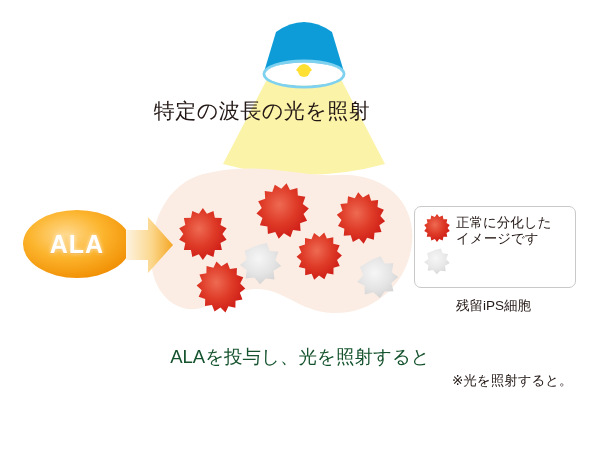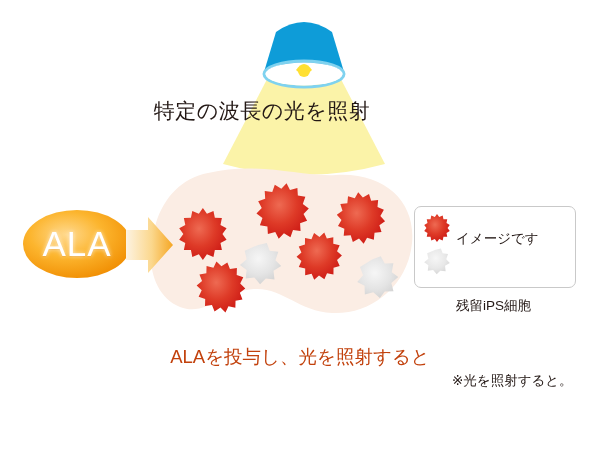--- a/index.html
+++ b/index.html
@@ -30,21 +30,21 @@
 
   
   .blob-wrap{position:absolute;left:150px;top:165px;width:270px;height:155px;}
 
   
   .ala-wrap{position:absolute;left:22px;top:208px;width:110px;height:72px;}
   .ala-label{
     position:absolute;left:0;top:0;width:110px;height:72px;
     display:flex;align-items:center;justify-content:center;
     color:#ffffff;
-    font-size:35px;font-weight:normal;
+    font-size:25px;font-weight:bold;
     letter-spacing:1px;
     text-shadow:0 0 4px rgba(255,255,255,.75),0 1px 1px rgba(214,120,0,.35);
     pointer-events:none;
   }
 
   
   .arrow-wrap{position:absolute;left:126px;top:216px;width:48px;height:58px;}
 
   
   .legend{
@@ -65,21 +65,21 @@
     color:#231815;
     padding-top:1px;
   }
   .legend-row.gray .legend-text{padding-top:5px;margin-top:44px;}
 
   
   .caption{
     position:absolute;left:0;top:344px;width:600px;
     text-align:center;
     font-size:18.5px;line-height:25px;
-    color:#c2410c;
+    color:#14532d;
     white-space:nowrap;
   }
   .caption .l1{display:block;}
   .caption .l2{display:block;}
   .note{
     position:absolute;left:452px;top:372px;
     font-size:13.5px;line-height:18px;
     color:#231815;
     white-space:nowrap;
   }
@@ -200,21 +200,21 @@
         <defs>
           <radialGradient id="gRedL" cx="42%" cy="38%" r="62%">
             <stop offset="0%" stop-color="#EE6A52"></stop>
             <stop offset="55%" stop-color="#DE3A27"></stop>
             <stop offset="100%" stop-color="#CE1C16"></stop>
           </radialGradient>
         </defs>
         <path d="M26 0 L30.6 6.5 L38 3.3 L39.6 11.2 L47.6 11.3 L46 19.2 L52.9 23 L48.2 29.5 L52.9 36 L46 39.8 L47.6 47.7 L39.6 47.8 L38 55.7 L30.6 52.5 L26 59 L21.4 52.5 L14 55.7 L12.4 47.8 L4.4 47.7 L6 39.8 L-0.9 36 L3.8 29.5 L-0.9 23 L6 19.2 L4.4 11.3 L12.4 11.2 L14 3.3 L21.4 6.5 Z" fill="url(#gRedL)"></path>
       </svg>
       <div class="legend-text">
-        <br>
+        <span>正常に分化した</span><br>
         <span>イメージです</span>
       </div>
     </div>
     <div class="legend-row gray">
       <svg class="legend-swatch gray" viewBox="0 0 47 45">
         <defs>
           <radialGradient id="gGrayL" cx="45%" cy="38%" r="65%">
             <stop offset="0%" stop-color="#F6F6F6"></stop>
             <stop offset="60%" stop-color="#E8E8E8"></stop>
             <stop offset="100%" stop-color="#D6D6D6"></stop>

